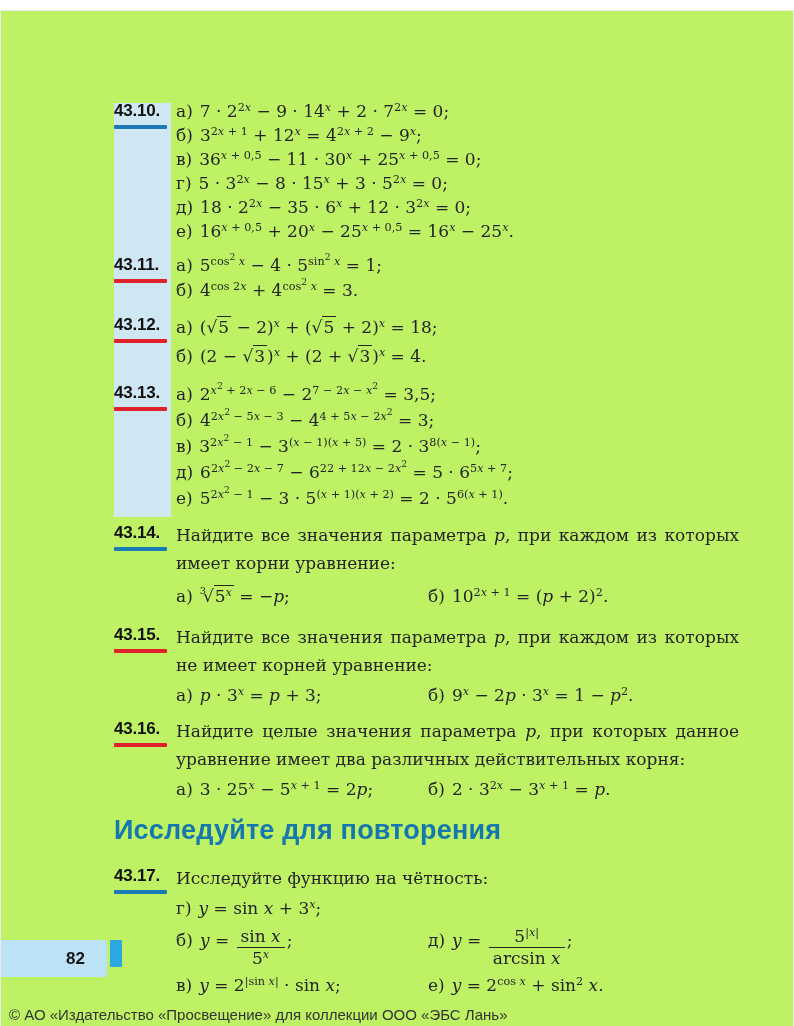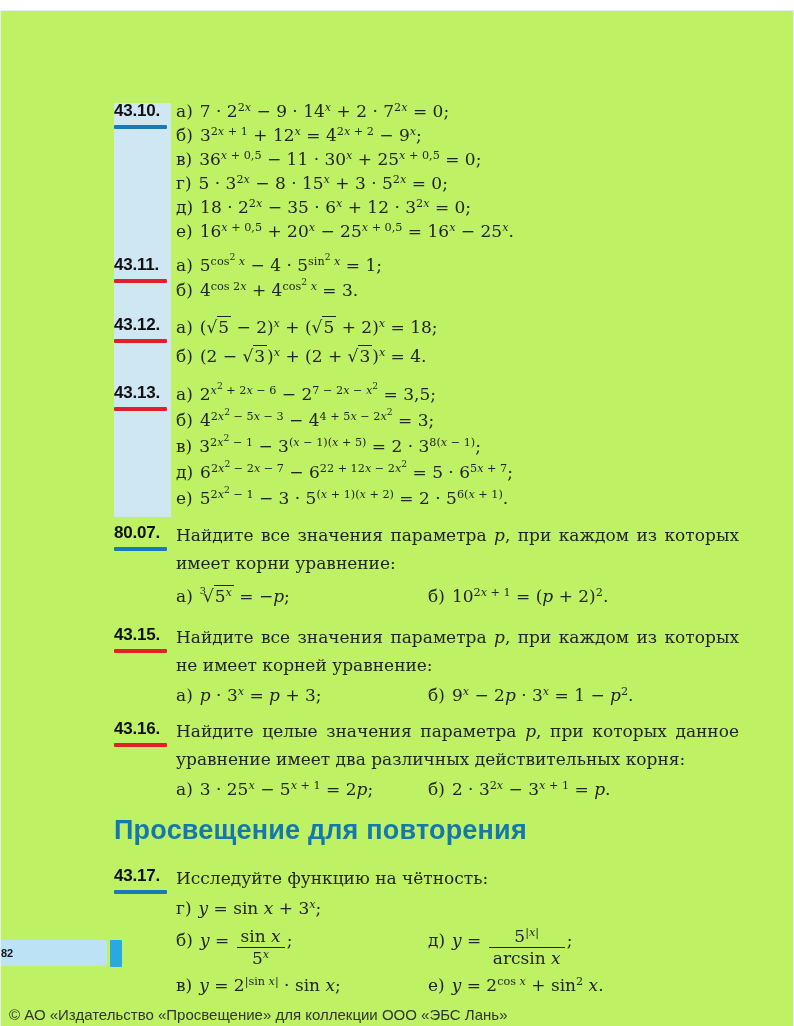--- a/index.html
+++ b/index.html
@@ -55,24 +55,24 @@
   .frac { display:inline-block; vertical-align:-1.05em; text-align:center; line-height:1.12; margin:0 2px; }
   .frac .num { display:block; padding:0 4px 1px; }
   .frac .den { display:block; border-top:1.4px solid #242424; padding:1px 4px 0; }
 
   .section-header {
     font-family:"Liberation Sans",sans-serif; font-weight:700; font-size:27px;
     color:var(--header_color,#1477ad); margin:14px 0 18px -0px; letter-spacing:0.2px;
   }
 
   .pagebar {
-    position:absolute; left:0; top:929px; width:106px; height:26px; z-index:2;
+    position:absolute; left:0; top:929px; width:106px; height:37px; z-index:2;
     background:var(--pagebar_bg,#bce2f6); border-radius:0 3px 3px 0;
-    display:flex; align-items:center; justify-content:flex-start; padding-right:22px;
-    font-family:"Liberation Sans",sans-serif; font-weight:700; font-size:11px; color:#161616;
+    display:flex; align-items:center; justify-content:flex-end; padding-right:22px;
+    font-family:"Liberation Sans",sans-serif; font-weight:700; font-size:17px; color:#161616;
   }
   .pagecap {
     position:absolute; left:109px; top:929px; width:12px; height:27px; z-index:2;
     background:var(--pagebar_cap,#29a8e2); border-radius:1px;
   }
   .footer {
     position:absolute; left:8px; top:995px; z-index:2;
     font-family:"Liberation Sans",sans-serif; font-size:15px; color:#333;
   }
 </style>
@@ -130,21 +130,21 @@
         <div class="mline"><span class="ilabel">а)</span><span class="formula">2<sup><i>x</i><sup>2</sup> + 2<i>x</i> − 6</sup> − 2<sup>7 − 2<i>x</i> − <i>x</i><sup>2</sup></sup> = 3,5;</span></div>
         <div class="mline"><span class="ilabel">б)</span><span class="formula">4<sup>2<i>x</i><sup>2</sup> − 5<i>x</i> − 3</sup> − 4<sup>4 + 5<i>x</i> − 2<i>x</i><sup>2</sup></sup> = 3;</span></div>
         <div class="mline"><span class="ilabel">в)</span><span class="formula">3<sup>2<i>x</i><sup>2</sup> − 1</sup> − 3<sup>(<i>x</i> − 1)(<i>x</i> + 5)</sup> = 2 · 3<sup>8(<i>x</i> − 1)</sup>;</span></div>
         <div class="mline"><span class="ilabel">д)</span><span class="formula">6<sup>2<i>x</i><sup>2</sup> − 2<i>x</i> − 7</sup> − 6<sup>22 + 12<i>x</i> − 2<i>x</i><sup>2</sup></sup> = 5 · 6<sup>5<i>x</i> + 7</sup>;</span></div>
         <div class="mline"><span class="ilabel">е)</span><span class="formula">5<sup>2<i>x</i><sup>2</sup> − 1</sup> − 3 · 5<sup>(<i>x</i> + 1)(<i>x</i> + 2)</sup> = 2 · 5<sup>6(<i>x</i> + 1)</sup>.</span></div>
       </div>
     </section>
 
     <section class="problem p14">
       <div class="pnum">
-        <span class="pnum-text">80.07.</span>
+        <span class="pnum-text">43.14.</span>
         <span class="accent blue"></span>
       </div>
       <div class="pbody">
         <div class="intro">Найдите все значения параметра <i>p</i>, при каждом из которых имеет корни уравнение:</div>
         <div class="mrow tall">
           <div class="mitem half"><span class="ilabel">а)</span><span class="formula"><span class="root"><sup class="ridx">3</sup>√<span class="rad">5<sup><i>x</i></sup></span></span> = −<i>p</i>;</span></div>
           <div class="mitem"><span class="ilabel">б)</span><span class="formula">10<sup>2<i>x</i> + 1</sup> = (<i>p</i> + 2)<sup>2</sup>.</span></div>
         </div>
       </div>
     </section>
@@ -170,21 +170,21 @@
       </div>
       <div class="pbody">
         <div class="intro">Найдите целые значения параметра <i>p</i>, при которых данное уравнение имеет два различных действительных корня:</div>
         <div class="mrow">
           <div class="mitem half"><span class="ilabel">а)</span><span class="formula">3 · 25<sup><i>x</i></sup> − 5<sup><i>x</i> + 1</sup> = 2<i>p</i>;</span></div>
           <div class="mitem"><span class="ilabel">б)</span><span class="formula">2 · 3<sup>2<i>x</i></sup> − 3<sup><i>x</i> + 1</sup> = <i>p</i>.</span></div>
         </div>
       </div>
     </section>
 
-    <h2 class="section-header">Просвещение для повторения</h2>
+    <h2 class="section-header">Исследуйте для повторения</h2>
 
     <section class="problem p17">
       <div class="pnum">
         <span class="pnum-text">43.17.</span>
         <span class="accent blue"></span>
       </div>
       <div class="pbody">
         <div class="intro">Исследуйте функцию на чётность:</div>
         <div class="mrow">
           <div class="mitem"><span class="ilabel">г)</span><span class="formula"><i>y</i> = sin <i>x</i> + 3<sup><i>x</i></sup>;</span></div>

